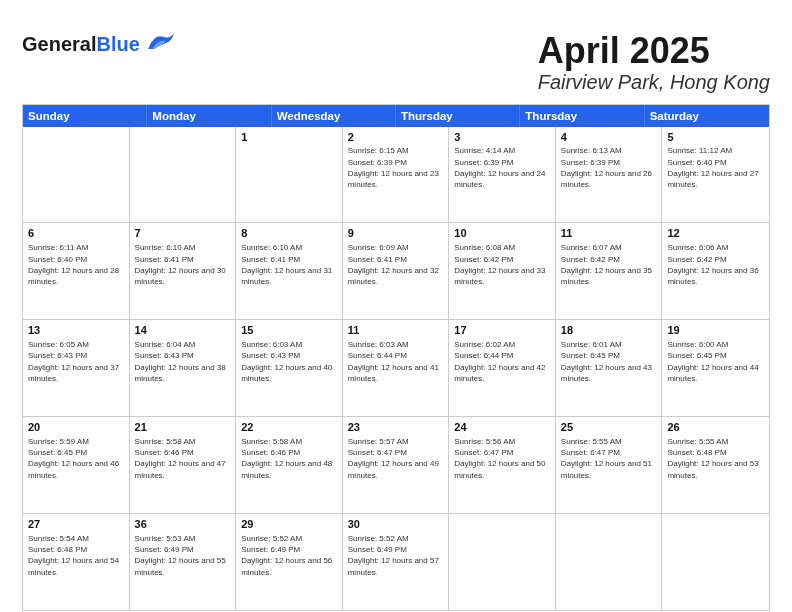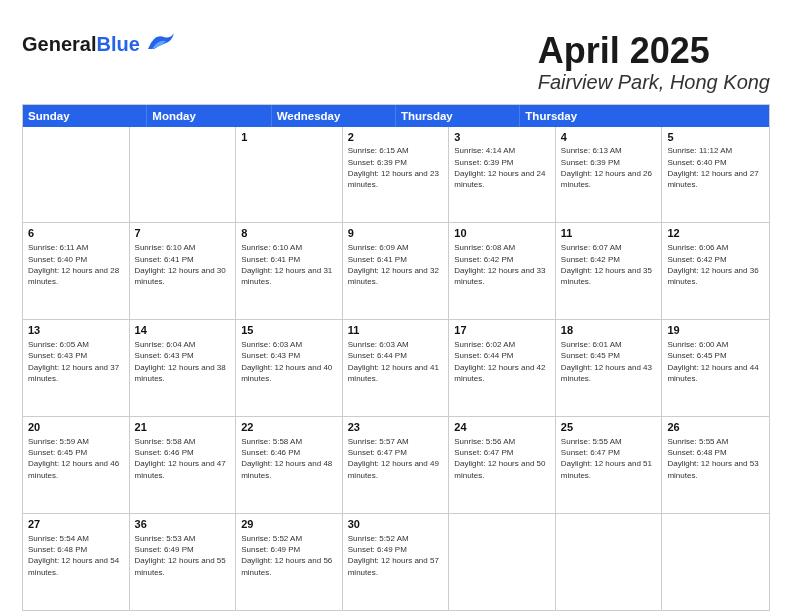--- a/index.html
+++ b/index.html
@@ -138,20 +138,21 @@
     </div>
   </div>
 
   <div class="calendar">
     <div class="calendar-header">
     <div class="calendar-header-cell">Sunday</div>
         <div class="calendar-header-cell">Monday</div>
         <div class="calendar-header-cell">Wednesday</div>
         <div class="calendar-header-cell">Thursday</div>
         <div class="calendar-header-cell">Thursday</div>
+        <div class="calendar-header-cell">Saturday</div>
       </div>
     <div class="calendar-body">
     <div class="calendar-row">
           <div class="calendar-cell empty"></div>
           <div class="calendar-cell empty"></div>
           <div class="calendar-cell">
             <span class="day-number">1</span>
           </div>
           <div class="calendar-cell">
             <span class="day-number">2</span>

